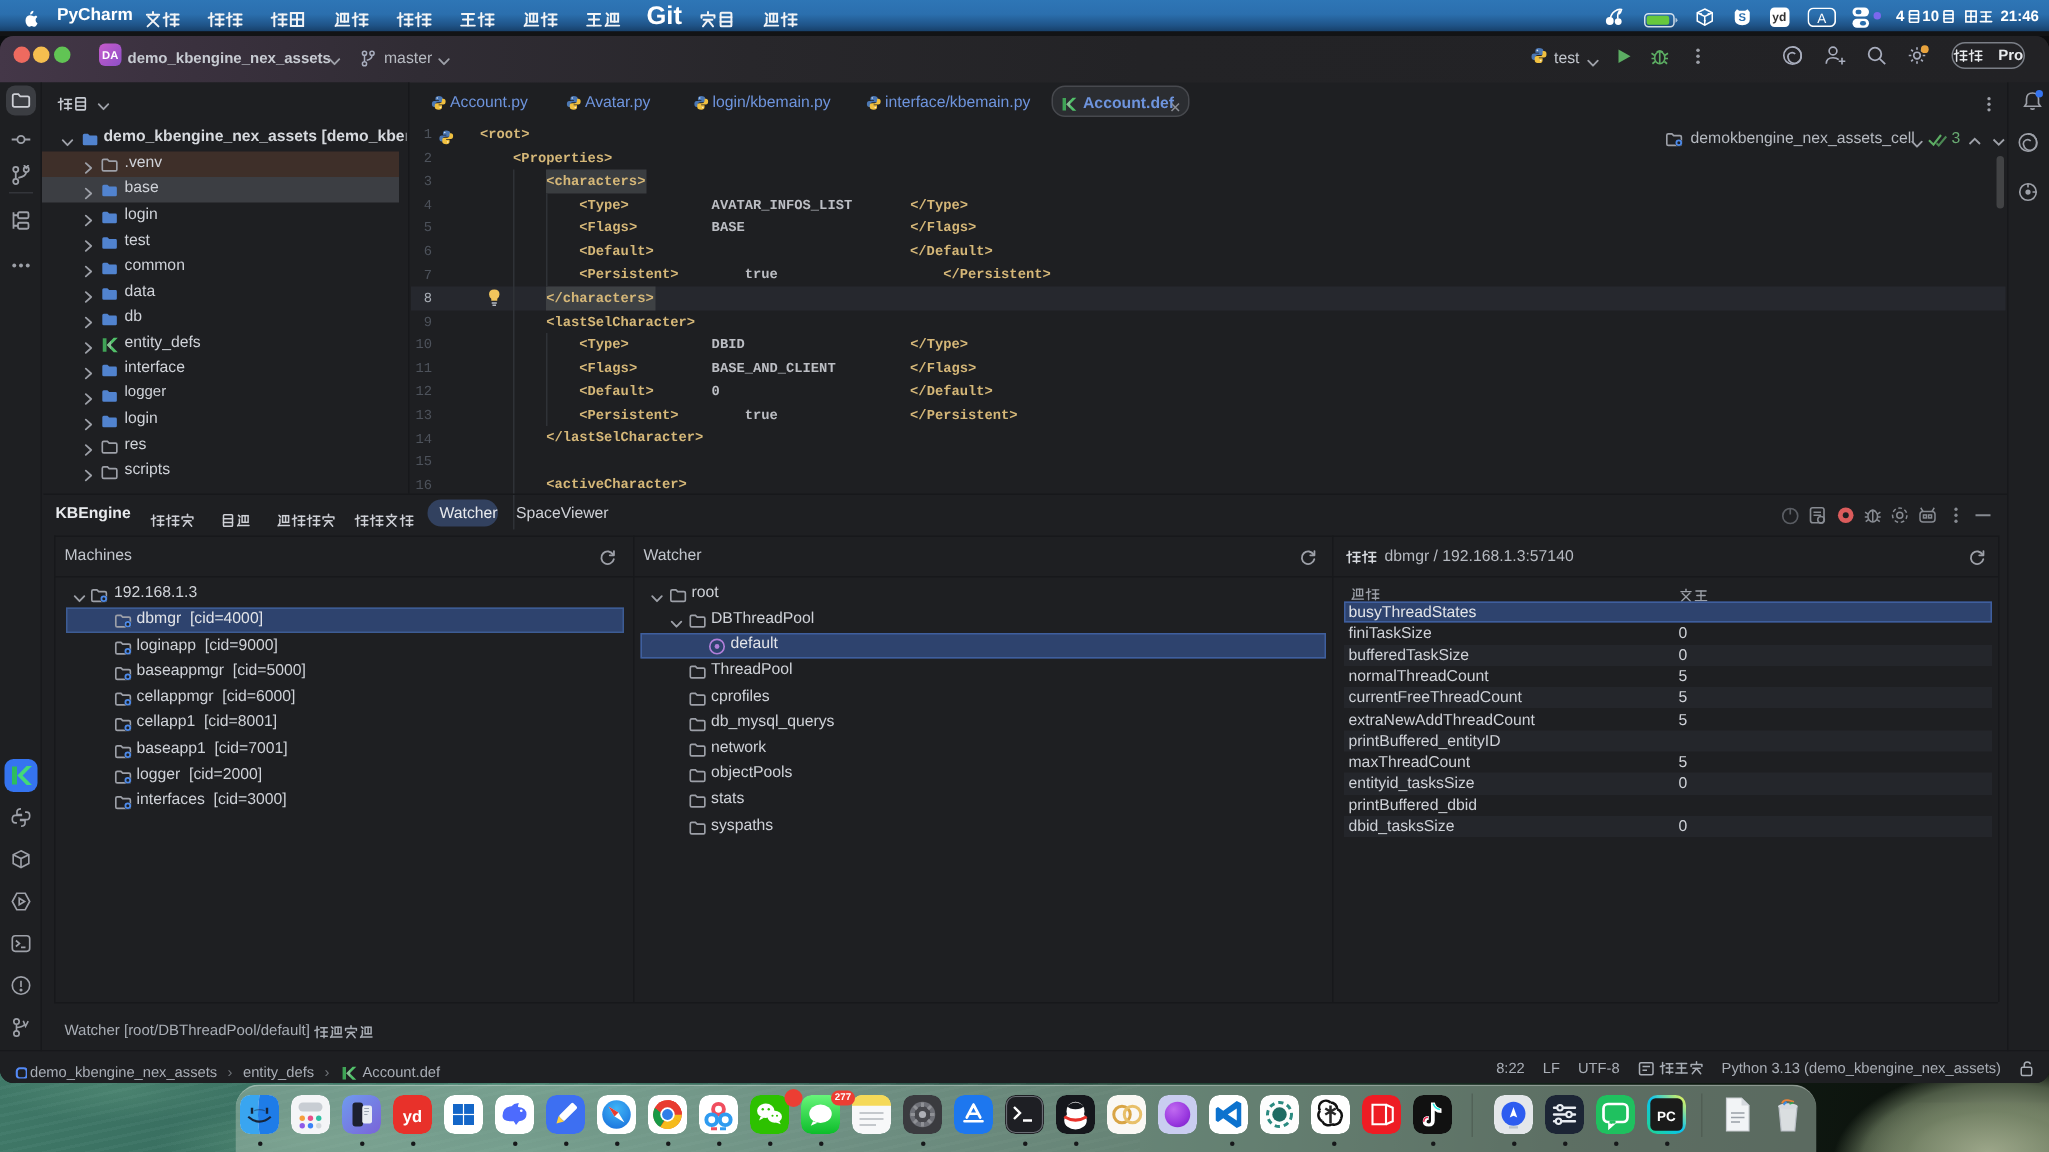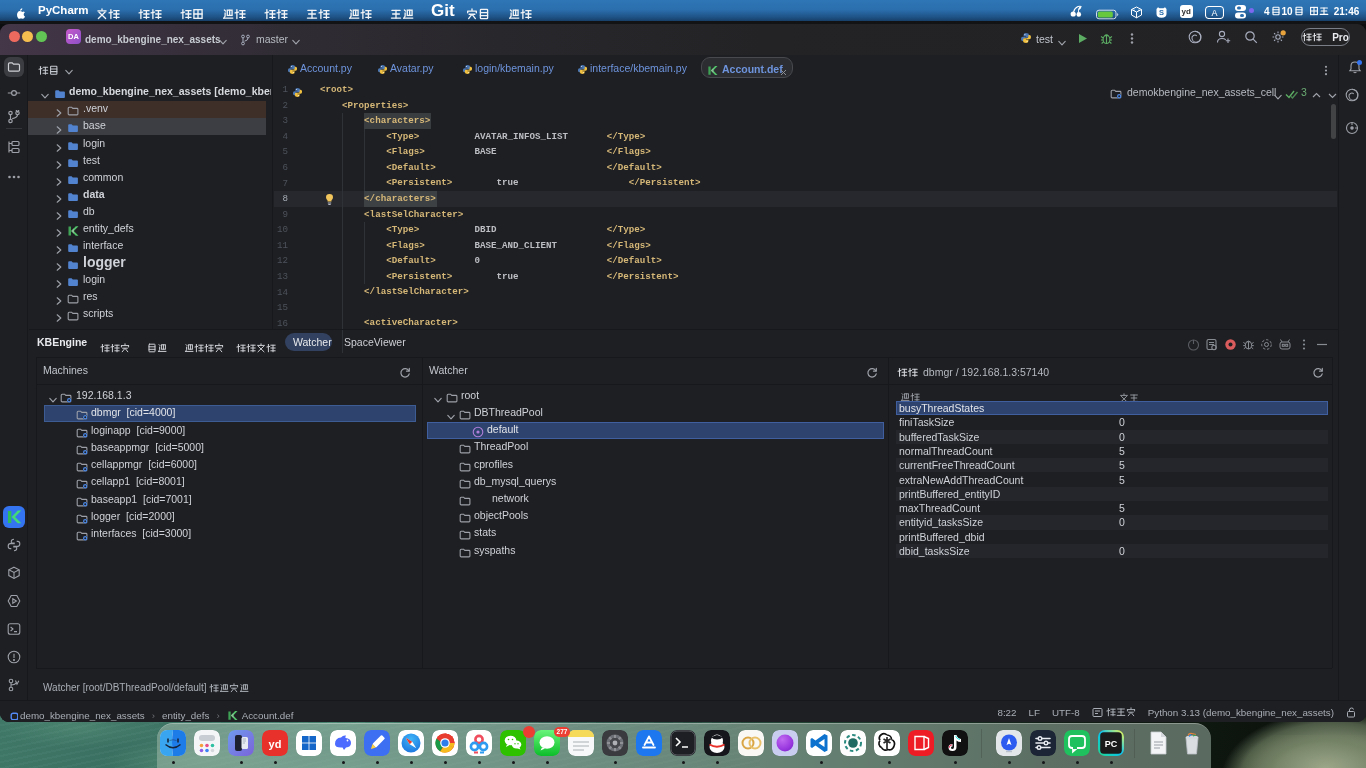--- a/index.html
+++ b/index.html
@@ -532,21 +532,21 @@
 <div style="position:absolute;left:67px;top:148px;width:12px;height:12px;"><svg width="12" height="12" viewBox="0 0 12 12" fill="none">
         <path d="M1.2 3.2 Q1.2 2.2 2.2 2.2 L4.6 2.2 L5.8 3.4 L10 3.4 Q10.9 3.4 10.9 4.3 L10.9 9 Q10.9 9.9 10 9.9 L2.2 9.9 Q1.2 9.9 1.2 9 Z" fill="#5183CF"></path>
       </svg></div>
 <div style="position:absolute;left:83px;top:147px;font-size:10.5px;color:#CFD2D8;font-weight:normal;white-space:nowrap;line-height:12.5px;">common</div>
 <div style="position:absolute;left:54px;top:166px;width:10px;height:10px;"><svg width="10" height="10" viewBox="0 0 10 10" fill="none">
         <path d="M3.2 1.8 L6.8 5 L3.2 8.2" stroke="#9DA0A8" stroke-width="1.2" fill="none" stroke-linecap="round" stroke-linejoin="round"></path>
       </svg></div>
 <div style="position:absolute;left:67px;top:165px;width:12px;height:12px;"><svg width="12" height="12" viewBox="0 0 12 12" fill="none">
         <path d="M1.2 3.2 Q1.2 2.2 2.2 2.2 L4.6 2.2 L5.8 3.4 L10 3.4 Q10.9 3.4 10.9 4.3 L10.9 9 Q10.9 9.9 10 9.9 L2.2 9.9 Q1.2 9.9 1.2 9 Z" fill="#5183CF"></path>
       </svg></div>
-<div style="position:absolute;left:83px;top:164px;font-size:10.5px;color:#CFD2D8;font-weight:bold;white-space:nowrap;line-height:12.5px;">data</div>
+<div style="position:absolute;left:83px;top:164px;font-size:10.5px;color:#CFD2D8;font-weight:normal;white-space:nowrap;line-height:12.5px;">data</div>
 <div style="position:absolute;left:54px;top:183px;width:10px;height:10px;"><svg width="10" height="10" viewBox="0 0 10 10" fill="none">
         <path d="M3.2 1.8 L6.8 5 L3.2 8.2" stroke="#9DA0A8" stroke-width="1.2" fill="none" stroke-linecap="round" stroke-linejoin="round"></path>
       </svg></div>
 <div style="position:absolute;left:67px;top:182px;width:12px;height:12px;"><svg width="12" height="12" viewBox="0 0 12 12" fill="none">
         <path d="M1.2 3.2 Q1.2 2.2 2.2 2.2 L4.6 2.2 L5.8 3.4 L10 3.4 Q10.9 3.4 10.9 4.3 L10.9 9 Q10.9 9.9 10 9.9 L2.2 9.9 Q1.2 9.9 1.2 9 Z" fill="#5183CF"></path>
       </svg></div>
 <div style="position:absolute;left:83px;top:181px;font-size:10.5px;color:#CFD2D8;font-weight:normal;white-space:nowrap;line-height:12.5px;">db</div>
 <div style="position:absolute;left:54px;top:200px;width:10px;height:10px;"><svg width="10" height="10" viewBox="0 0 10 10" fill="none">
         <path d="M3.2 1.8 L6.8 5 L3.2 8.2" stroke="#9DA0A8" stroke-width="1.2" fill="none" stroke-linecap="round" stroke-linejoin="round"></path>
       </svg></div>
@@ -564,21 +564,21 @@
 <div style="position:absolute;left:67px;top:216px;width:12px;height:12px;"><svg width="12" height="12" viewBox="0 0 12 12" fill="none">
         <path d="M1.2 3.2 Q1.2 2.2 2.2 2.2 L4.6 2.2 L5.8 3.4 L10 3.4 Q10.9 3.4 10.9 4.3 L10.9 9 Q10.9 9.9 10 9.9 L2.2 9.9 Q1.2 9.9 1.2 9 Z" fill="#5183CF"></path>
       </svg></div>
 <div style="position:absolute;left:83px;top:215px;font-size:10.5px;color:#CFD2D8;font-weight:normal;white-space:nowrap;line-height:12.5px;">interface</div>
 <div style="position:absolute;left:54px;top:234px;width:10px;height:10px;"><svg width="10" height="10" viewBox="0 0 10 10" fill="none">
         <path d="M3.2 1.8 L6.8 5 L3.2 8.2" stroke="#9DA0A8" stroke-width="1.2" fill="none" stroke-linecap="round" stroke-linejoin="round"></path>
       </svg></div>
 <div style="position:absolute;left:67px;top:233px;width:12px;height:12px;"><svg width="12" height="12" viewBox="0 0 12 12" fill="none">
         <path d="M1.2 3.2 Q1.2 2.2 2.2 2.2 L4.6 2.2 L5.8 3.4 L10 3.4 Q10.9 3.4 10.9 4.3 L10.9 9 Q10.9 9.9 10 9.9 L2.2 9.9 Q1.2 9.9 1.2 9 Z" fill="#5183CF"></path>
       </svg></div>
-<div style="position:absolute;left:83px;top:232px;font-size:14px;color:#CFD2D8;font-weight:bold;white-space:nowrap;line-height:12.5px;">logger</div>
+<div style="position:absolute;left:83px;top:232px;font-size:10px;color:#CFD2D8;font-weight:normal;white-space:nowrap;line-height:12.5px;">logger</div>
 <div style="position:absolute;left:54px;top:251px;width:10px;height:10px;"><svg width="10" height="10" viewBox="0 0 10 10" fill="none">
         <path d="M3.2 1.8 L6.8 5 L3.2 8.2" stroke="#9DA0A8" stroke-width="1.2" fill="none" stroke-linecap="round" stroke-linejoin="round"></path>
       </svg></div>
 <div style="position:absolute;left:67px;top:250px;width:12px;height:12px;"><svg width="12" height="12" viewBox="0 0 12 12" fill="none">
         <path d="M1.2 3.2 Q1.2 2.2 2.2 2.2 L4.6 2.2 L5.8 3.4 L10 3.4 Q10.9 3.4 10.9 4.3 L10.9 9 Q10.9 9.9 10 9.9 L2.2 9.9 Q1.2 9.9 1.2 9 Z" fill="#5183CF"></path>
       </svg></div>
 <div style="position:absolute;left:83px;top:249px;font-size:10.5px;color:#CFD2D8;font-weight:normal;white-space:nowrap;line-height:12.5px;">login</div>
 <div style="position:absolute;left:54px;top:268px;width:10px;height:10px;"><svg width="10" height="10" viewBox="0 0 10 10" fill="none">
         <path d="M3.2 1.8 L6.8 5 L3.2 8.2" stroke="#9DA0A8" stroke-width="1.2" fill="none" stroke-linecap="round" stroke-linejoin="round"></path>
       </svg></div>
@@ -942,21 +942,21 @@
         <path d="M1.2 3.2 Q1.2 2.2 2.2 2.2 L4.6 2.2 L5.8 3.4 L10 3.4 Q10.9 3.4 10.9 4.3 L10.9 9 Q10.9 9.9 10 9.9 L2.2 9.9 Q1.2 9.9 1.2 9 Z" fill="none" stroke="#9DA0A8" stroke-width="1.1"></path>
       </svg></div>
 <div style="position:absolute;left:474px;top:434px;font-size:10.5px;color:#CFD2D8;font-weight:normal;white-space:nowrap;line-height:12.5px;">cprofiles</div>
 <div style="position:absolute;left:459px;top:452px;width:12px;height:12px;"><svg width="12" height="12" viewBox="0 0 12 12" fill="none">
         <path d="M1.2 3.2 Q1.2 2.2 2.2 2.2 L4.6 2.2 L5.8 3.4 L10 3.4 Q10.9 3.4 10.9 4.3 L10.9 9 Q10.9 9.9 10 9.9 L2.2 9.9 Q1.2 9.9 1.2 9 Z" fill="none" stroke="#9DA0A8" stroke-width="1.1"></path>
       </svg></div>
 <div style="position:absolute;left:474px;top:451px;font-size:10.5px;color:#CFD2D8;font-weight:normal;white-space:nowrap;line-height:12.5px;">db_mysql_querys</div>
 <div style="position:absolute;left:459px;top:469px;width:12px;height:12px;"><svg width="12" height="12" viewBox="0 0 12 12" fill="none">
         <path d="M1.2 3.2 Q1.2 2.2 2.2 2.2 L4.6 2.2 L5.8 3.4 L10 3.4 Q10.9 3.4 10.9 4.3 L10.9 9 Q10.9 9.9 10 9.9 L2.2 9.9 Q1.2 9.9 1.2 9 Z" fill="none" stroke="#9DA0A8" stroke-width="1.1"></path>
       </svg></div>
-<div style="position:absolute;left:492px;top:468px;font-size:10.5px;color:#CFD2D8;font-weight:normal;white-space:nowrap;line-height:12.5px;">network</div>
+<div style="position:absolute;left:474px;top:468px;font-size:10.5px;color:#CFD2D8;font-weight:normal;white-space:nowrap;line-height:12.5px;">network</div>
 <div style="position:absolute;left:459px;top:486px;width:12px;height:12px;"><svg width="12" height="12" viewBox="0 0 12 12" fill="none">
         <path d="M1.2 3.2 Q1.2 2.2 2.2 2.2 L4.6 2.2 L5.8 3.4 L10 3.4 Q10.9 3.4 10.9 4.3 L10.9 9 Q10.9 9.9 10 9.9 L2.2 9.9 Q1.2 9.9 1.2 9 Z" fill="none" stroke="#9DA0A8" stroke-width="1.1"></path>
       </svg></div>
 <div style="position:absolute;left:474px;top:485px;font-size:10.5px;color:#CFD2D8;font-weight:normal;white-space:nowrap;line-height:12.5px;">objectPools</div>
 <div style="position:absolute;left:459px;top:503px;width:12px;height:12px;"><svg width="12" height="12" viewBox="0 0 12 12" fill="none">
         <path d="M1.2 3.2 Q1.2 2.2 2.2 2.2 L4.6 2.2 L5.8 3.4 L10 3.4 Q10.9 3.4 10.9 4.3 L10.9 9 Q10.9 9.9 10 9.9 L2.2 9.9 Q1.2 9.9 1.2 9 Z" fill="none" stroke="#9DA0A8" stroke-width="1.1"></path>
       </svg></div>
 <div style="position:absolute;left:474px;top:502px;font-size:10.5px;color:#CFD2D8;font-weight:normal;white-space:nowrap;line-height:12.5px;">stats</div>
 <div style="position:absolute;left:459px;top:521px;width:12px;height:12px;"><svg width="12" height="12" viewBox="0 0 12 12" fill="none">
         <path d="M1.2 3.2 Q1.2 2.2 2.2 2.2 L4.6 2.2 L5.8 3.4 L10 3.4 Q10.9 3.4 10.9 4.3 L10.9 9 Q10.9 9.9 10 9.9 L2.2 9.9 Q1.2 9.9 1.2 9 Z" fill="none" stroke="#9DA0A8" stroke-width="1.1"></path>

